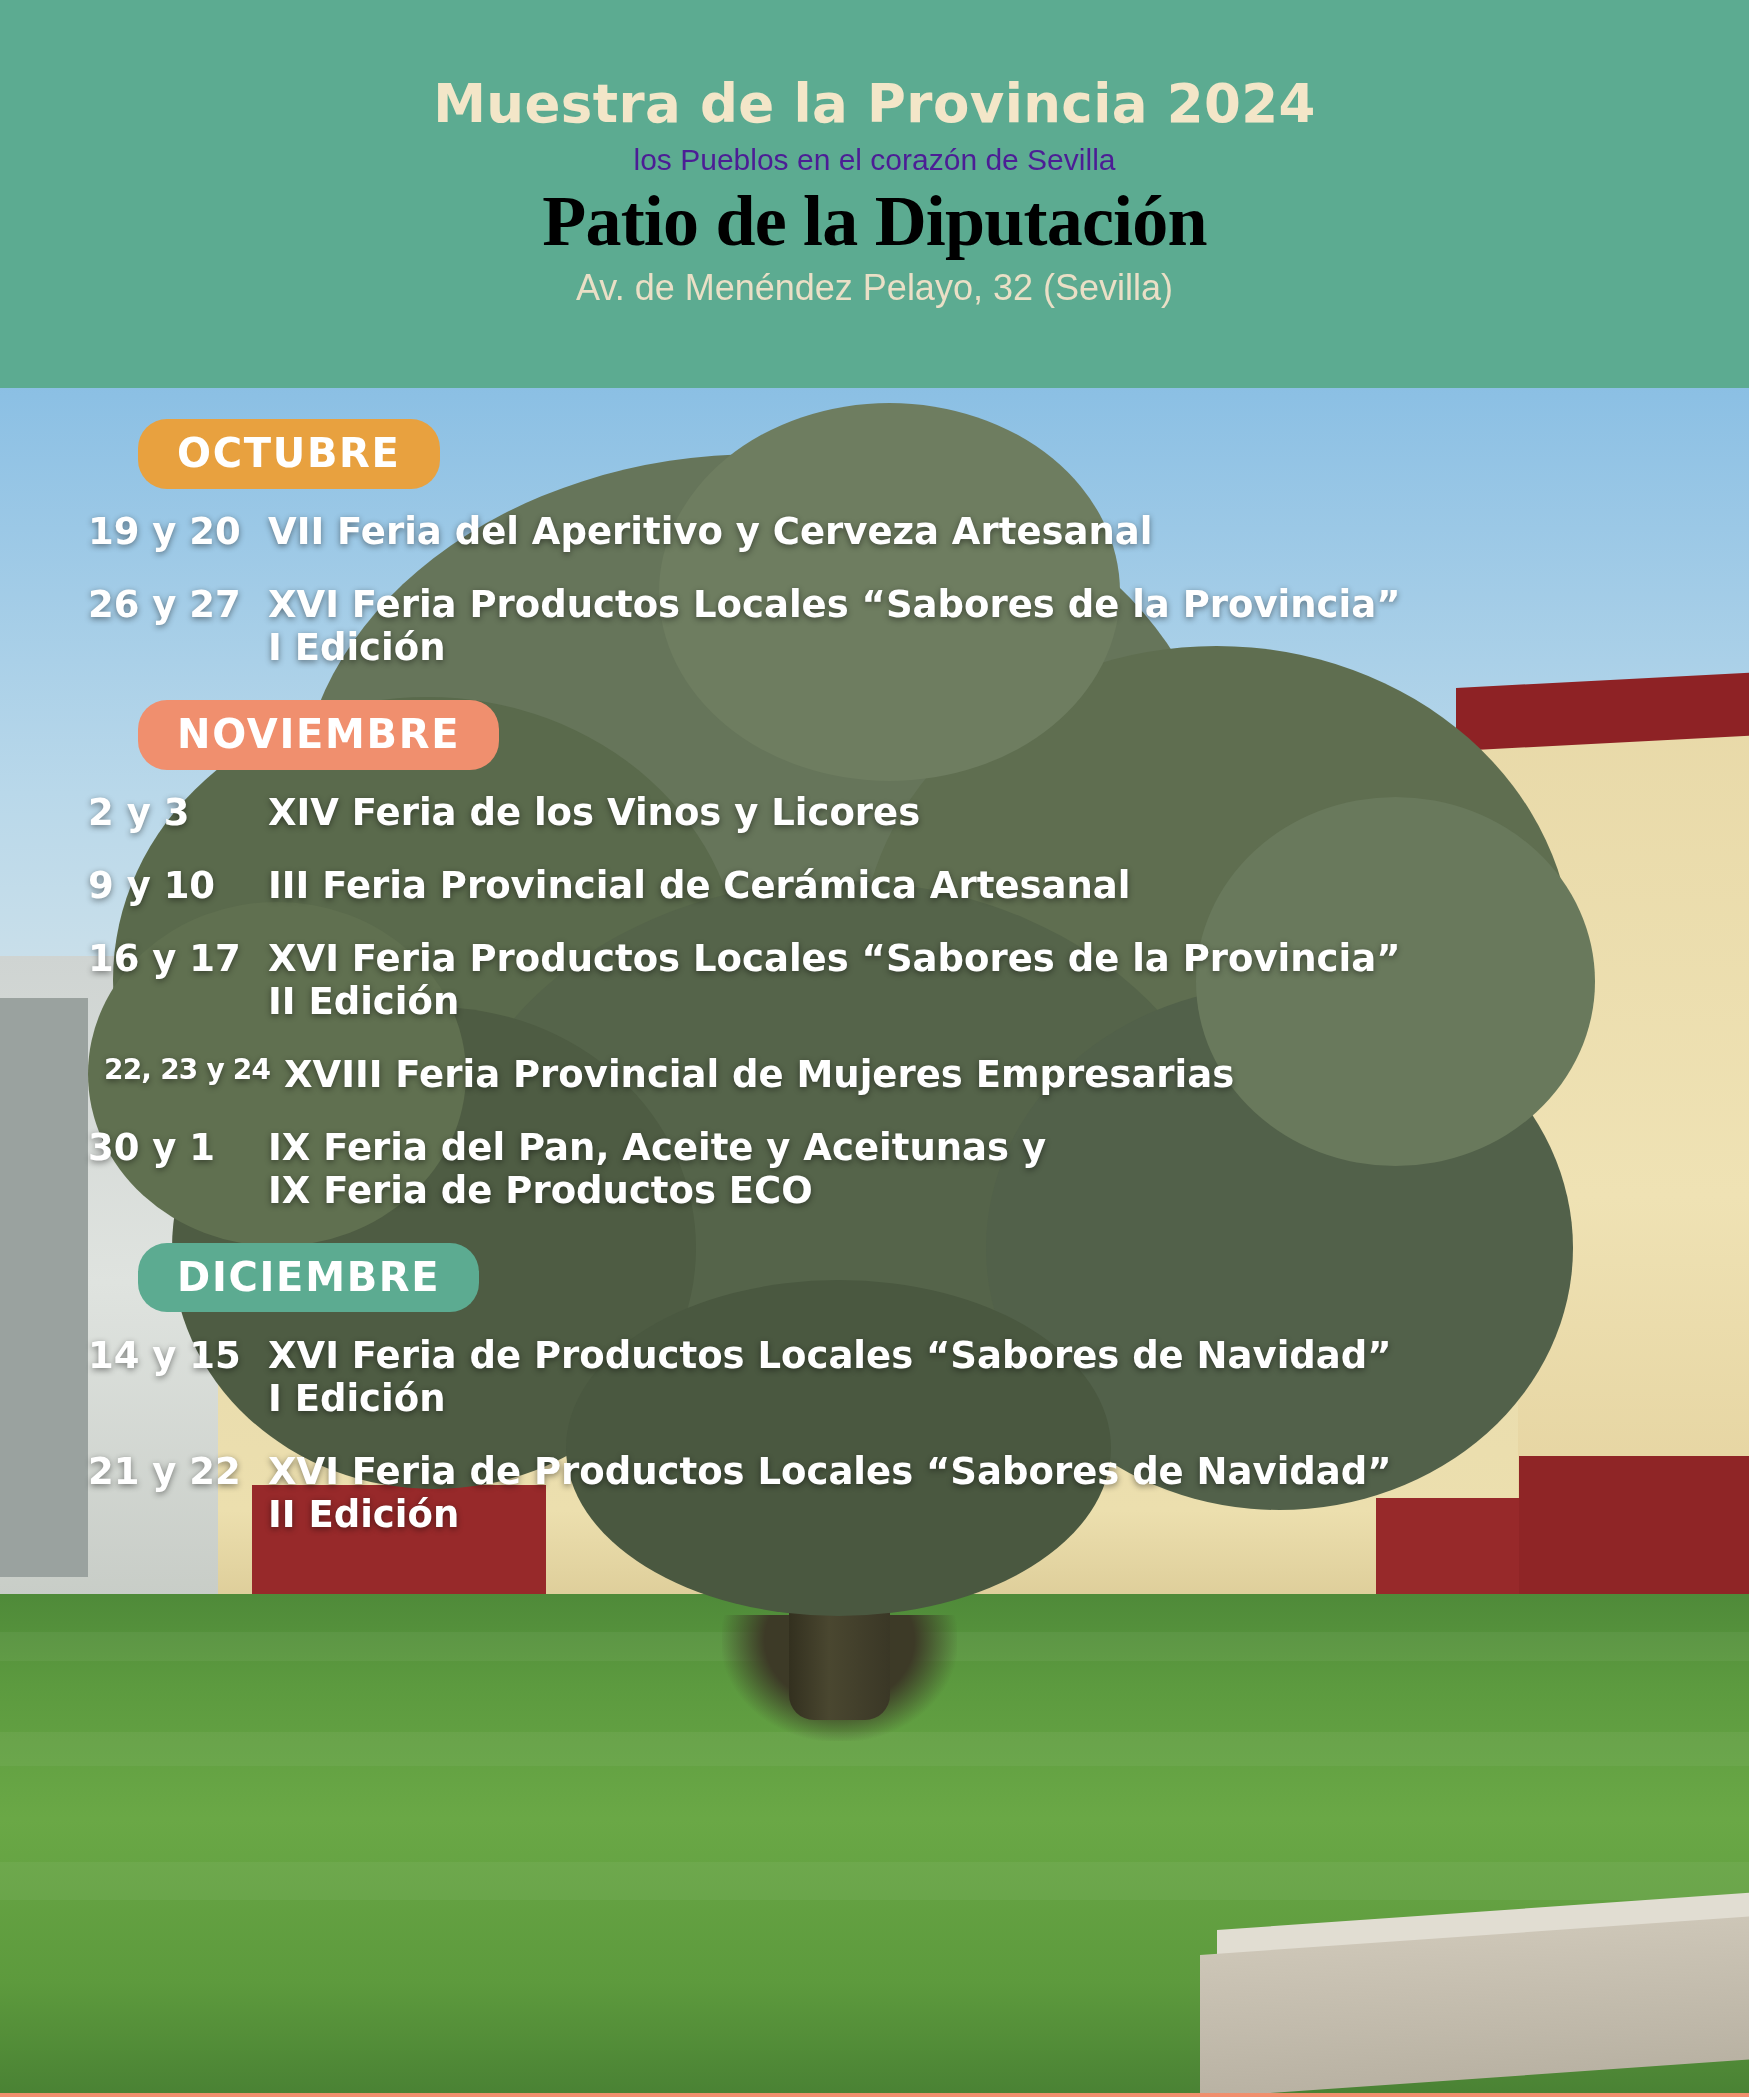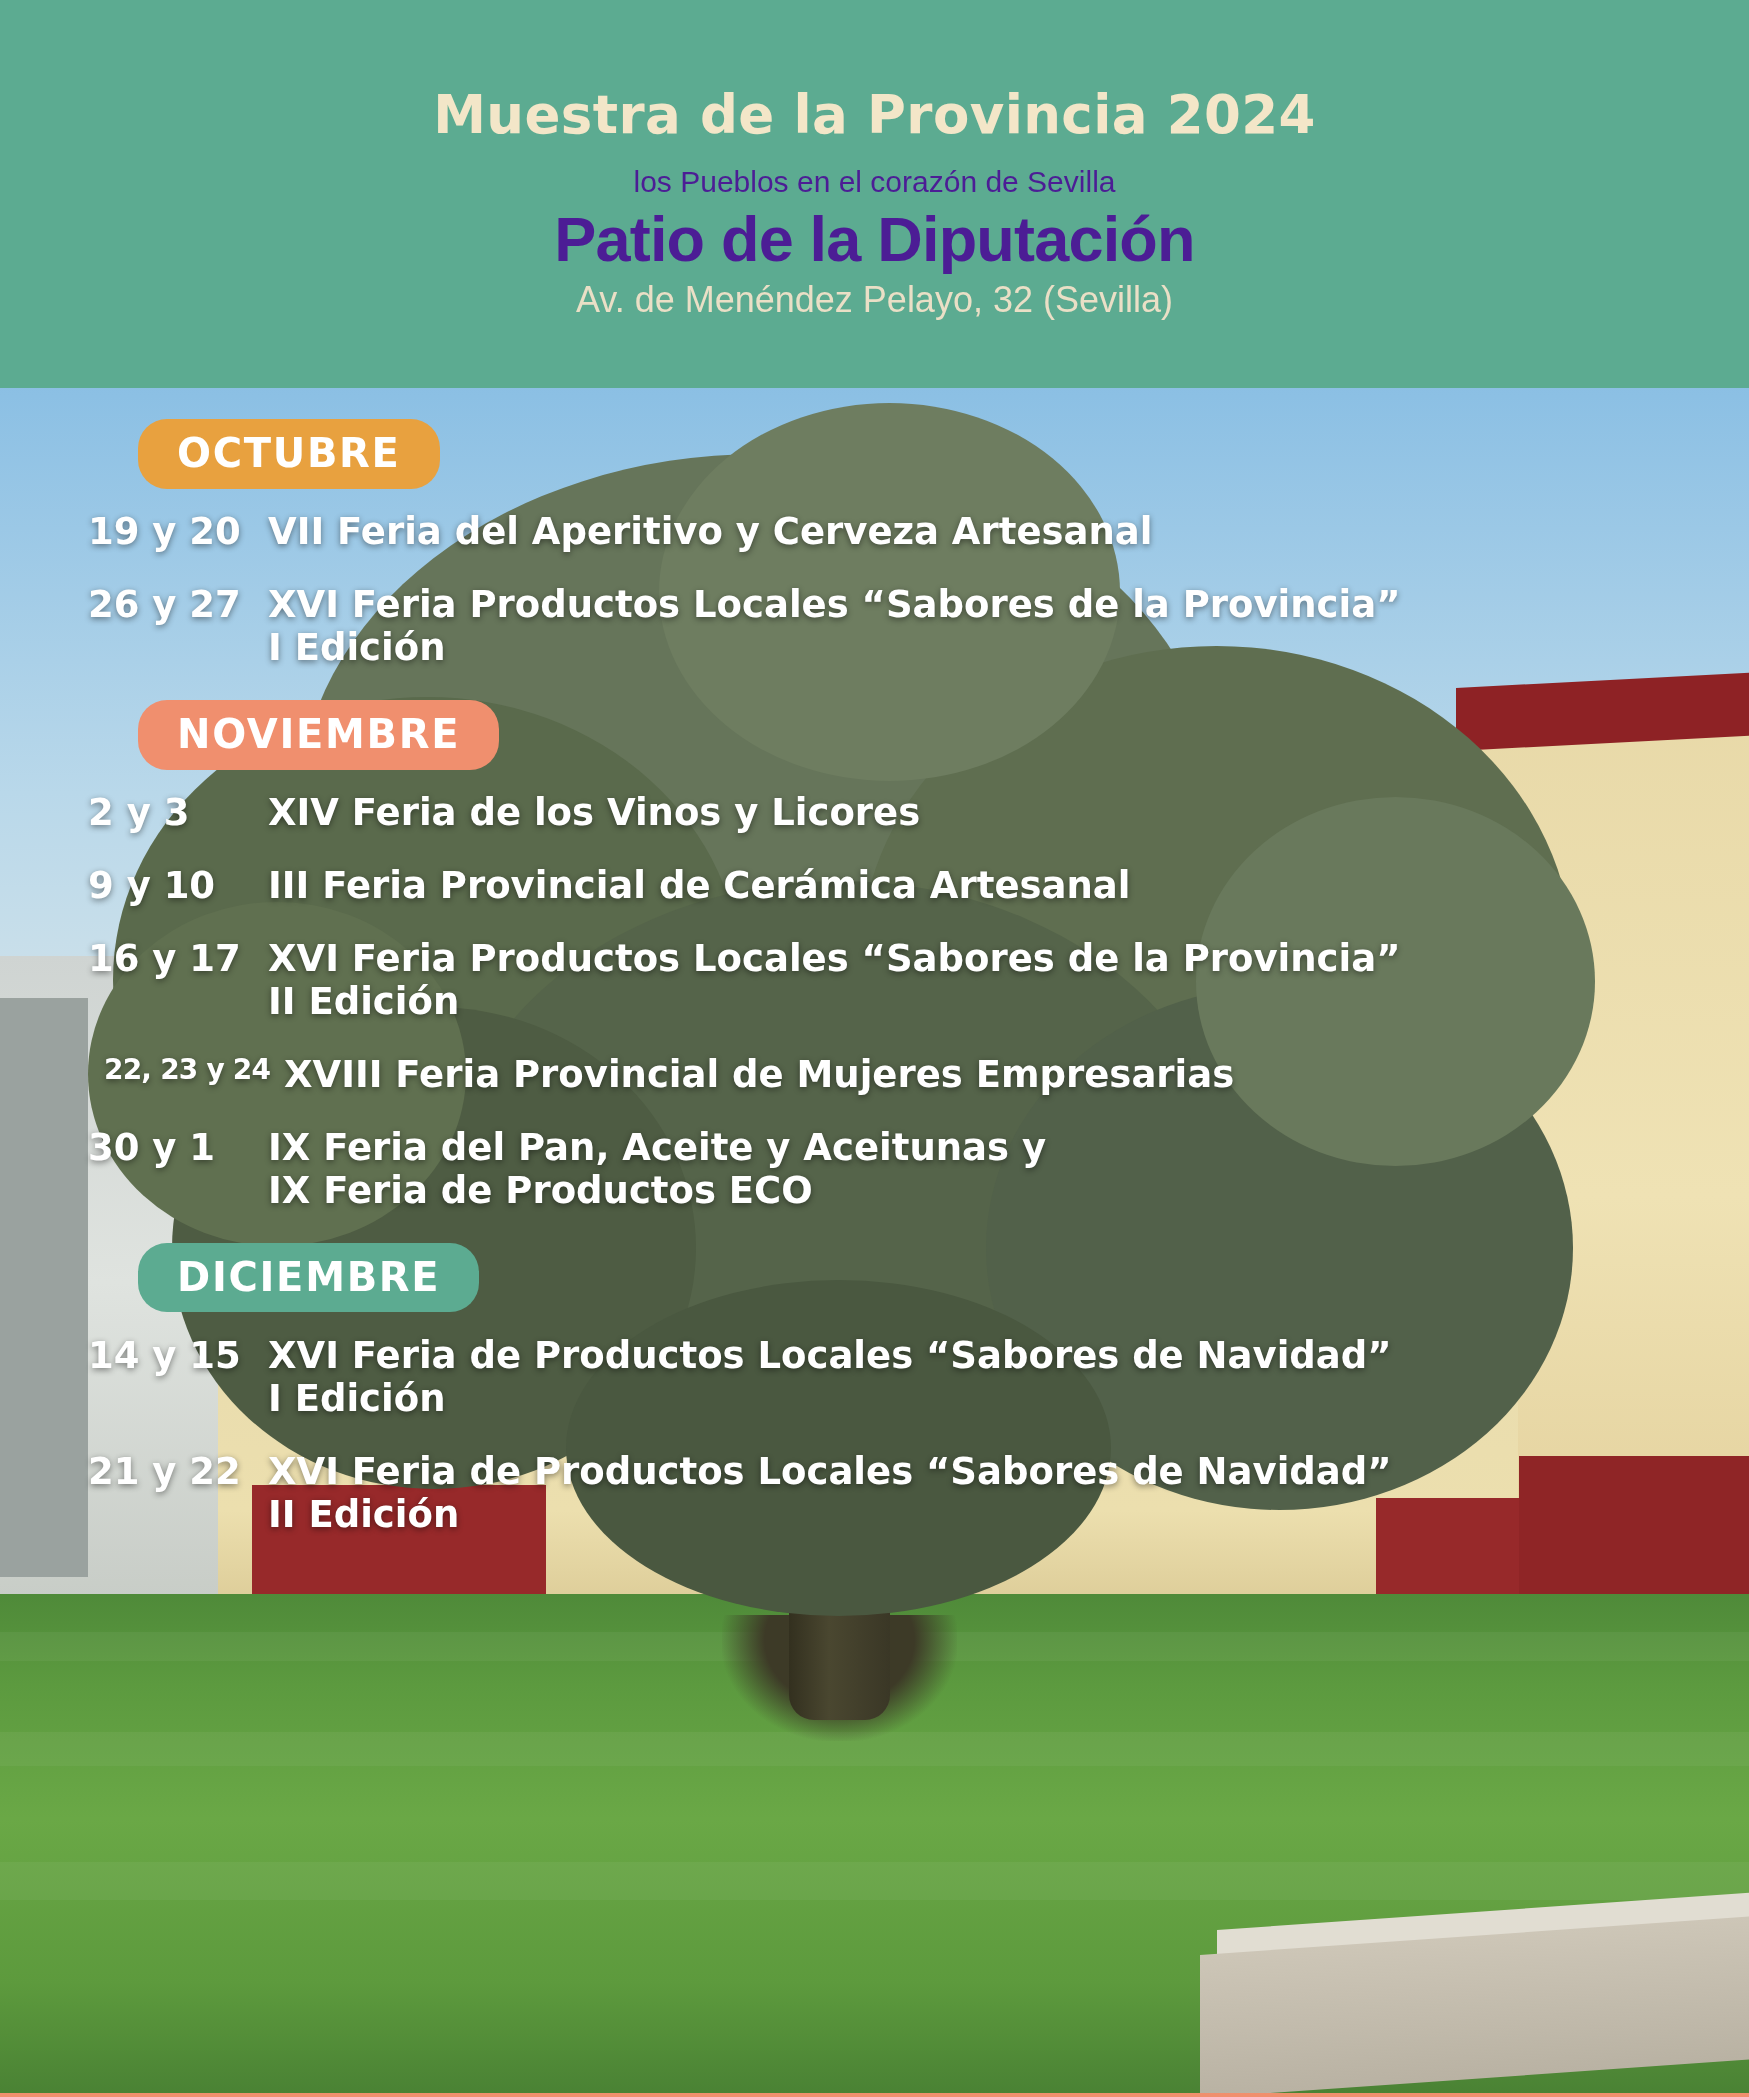--- a/index.html
+++ b/index.html
@@ -170,44 +170,44 @@
     position: absolute;
     left: 0;
     top: 0;
     width: 1749px;
     height: 388px;
     background: #5cab91;
     text-align: center;
     color: #f7ecd2;
   }
   .h-line1 {
-    margin: 11px;
+    margin: 0;
     padding-top: 73px;
     font-size: 53px;
     font-weight: bold;
     letter-spacing: 0.4px;
     color: #f3e6c8;
     font-family: "DejaVu Sans", sans-serif;
   }
   .h-line2 {
     margin: 0;
     padding-top: 9.2px;
     font-size: 30px;
     font-weight: normal;
     color: #4c1d95;
     font-family: "Liberation Sans", sans-serif;
   }
   .h-title {
     margin: 0;
     padding-top: 7.6px;
-    font-size: 63px;
+    font-size: 72px;
     line-height: 1.02;
     font-weight: bold;
-    color: #4c1d95;
-    font-family: Liberation Sans, sans-serif;
+    color: #000000;
+    font-family: Liberation Serif, serif;
     letter-spacing: -0.8px;
   }
   .h-addr {
     margin: 0;
     padding-top: 8.4px;
     font-size: 36px;
     color: #eadfc6;
     font-family: "Liberation Sans", sans-serif;
   }
 

